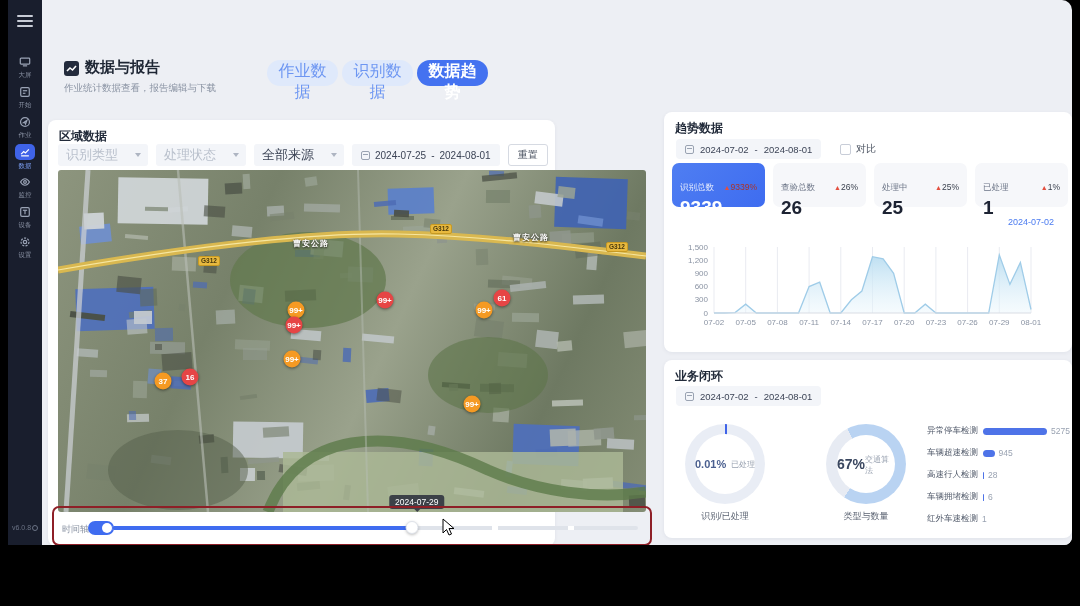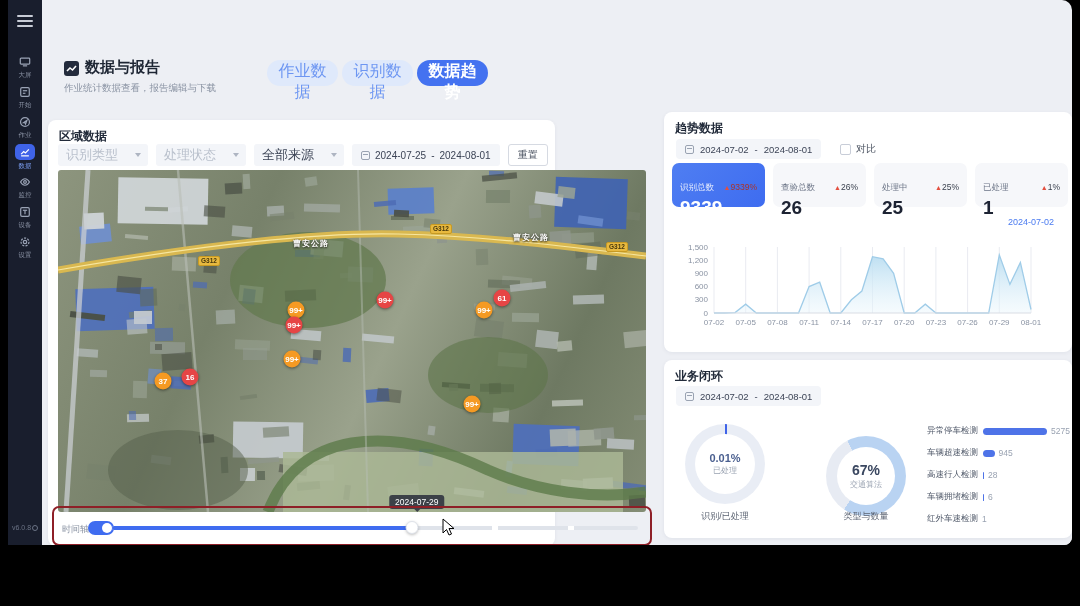--- a/index.html
+++ b/index.html
@@ -105,27 +105,27 @@
   .stat .delta .arr{color:#e34f3f;font-size:7px;}
   .stat .val{font-size:19px;font-weight:bold;color:#1d2333;margin-top:3px;}
   .stat.active{background:linear-gradient(135deg,#4f7ef2,#3e6cf0);}
   .stat.active .row1{color:rgba(255,255,255,.88);}
   .stat.active .delta{color:#a9342b;}
   .stat.active .val{color:#fff;}
   .hover-date{position:absolute;right:18px;top:105px;font-size:9px;color:#4b7bf0;}
   .trend-chart{position:absolute;left:8px;top:123px;}
   
   .donut{position:absolute;border-radius:50%;}
-  .donut .hole{position:absolute;background:#fff;border-radius:50%;display:flex;flex-direction:column;
-               align-items:center;justify-content:center;}
+  .donut .hole{position:absolute;background:#fff;border-radius:50%;display:flex;flex-direction:row;
+               align-items:center;justify-content:space-between;}
   .d1{left:21px;top:64px;width:80px;height:80px;}
   .d1 .hole{left:10px;top:10px;width:60px;height:60px;}
   .d1 .v{font-size:11px;font-weight:bold;color:#4a5f8f;}
   .d1 .l{font-size:8px;color:#98a1b0;margin-top:1px;}
-  .d2{left:162px;top:76px;width:80px;height:80px;text-decoration:underline;}
+  .d2{left:162px;top:64px;width:80px;height:80px;text-decoration:underline;}
   .d2 .hole{left:11px;top:11px;width:58px;height:58px;}
   .d2 .v{font-size:14px;font-weight:bold;color:#3a4760;}
   .d2 .l{font-size:8px;color:#98a1b0;margin-top:1px;}
   .donut-cap{position:absolute;width:110px;text-align:center;top:150px;font-size:9px;color:#5b6372;}
   .cap1{left:6px;}
   .cap2{left:147px;}
   .legend{position:absolute;left:250px;top:64px;width:154px;}
   .lg-row{position:absolute;left:0;height:14px;display:flex;align-items:center;}
   .lg-row .lb{width:64px;text-align:right;font-size:8.5px;color:#525b6b;flex:0 0 auto;}
   .lg-row .bar{height:7px;background:#4e73e8;border-radius:3.5px;margin-left:5px;flex:0 0 auto;}

